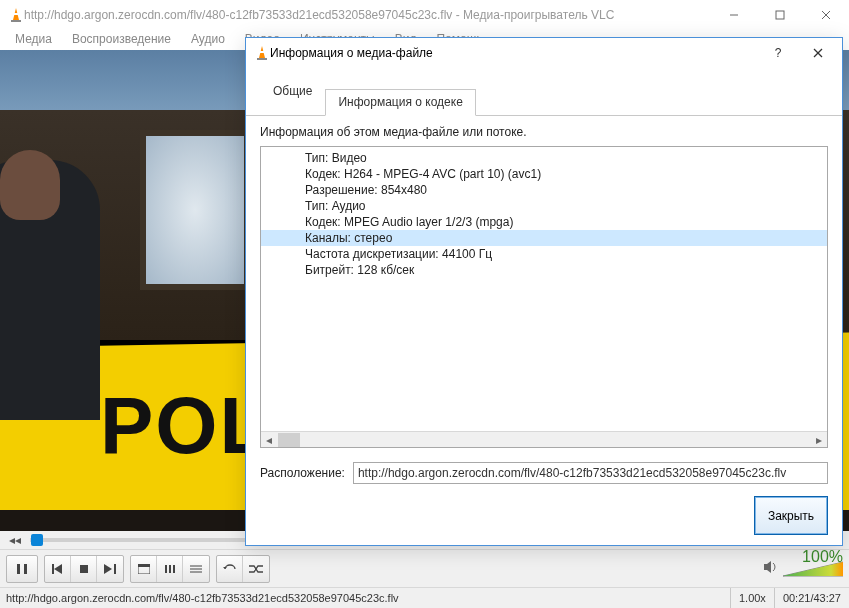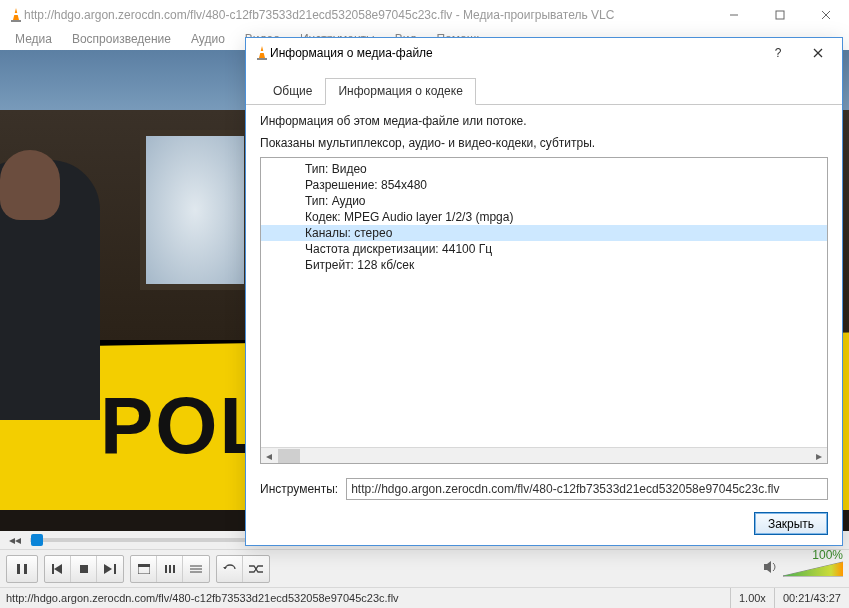--- a/index.html
+++ b/index.html
@@ -32,56 +32,56 @@
 
 .controlbar { height: 38px; background:#f0f0f0; display:flex; align-items:center; padding:0 6px; gap:6px; border-top:1px solid #d8d8d8;}
 .ctrl-group { display:flex; border:1px solid #b8b8b8; border-radius:2px; background:linear-gradient(#fefefe,#e7e7e7);}
 .ctrl-btn { width:26px; height:26px; display:flex; align-items:center; justify-content:center; border-right:1px solid #cfcfcf; color:#444;}
 .ctrl-btn:last-child{border-right:none;}
 .ctrl-btn.wide{width:30px;}
 .spacer{flex:1;}
 .vol-area{display:flex;align-items:center;gap:4px;}
 .vol-tri{width:60px;height:18px;position:relative;}
 .vol-tri svg{width:100%;height:100%;}
-.vol-label{font-size:12px;color:#3a8a2a;position:absolute;top:-12px;right:0;}
+.vol-label{font-size:16px;color:#3a8a2a;position:absolute;top:-12px;right:0;}
 
 .statusbar { height:21px; background:#f0f0f0; border-top:1px solid #d8d8d8; display:flex; align-items:center; font-size:11px; color:#333;}
 .status-left{flex:1; padding:0 6px; white-space:nowrap; overflow:hidden;}
 .status-box{border-left:1px solid #c8c8c8; padding:0 8px; height:100%; display:flex; align-items:center;}
 
 
 .dialog { position:absolute; left:245px; top:37px; width:598px; height:509px; background:#fff; border:1px solid #4a90d9; box-shadow:0 4px 20px rgba(0,0,0,.15); display:flex; flex-direction:column;}
 .dlg-title { height:30px; display:flex; align-items:center; padding:0 4px 0 8px; background:#fff;}
 .dlg-title-text{flex:1; font-size:12px; color:#000;}
 .dlg-win-btn{width:40px;height:28px;display:flex;align-items:center;justify-content:center;color:#333;}
 
 .tabs { display:flex; padding:10px 14px 0 14px; border-bottom:1px solid #c8c8c8;}
 .tab { padding:5px 12px 6px; font-size:12px; color:#333; border:1px solid transparent; border-bottom:none; margin-bottom:-1px; position:relative;}
-.tab.active { border-color:#c8c8c8; background:#fff; border-bottom:1px solid #fff;}
+.tab.active { border-color:#c8c8c8; background:#fff; border-bottom:1px solid #fff;margin-top:11px;}
 
 .dlg-body { flex:1; padding:8px 14px 10px; display:flex; flex-direction:column; overflow:hidden;}
 .info-text { font-size:12px; color:#222; line-height:1.35; margin-bottom:6px;}
 .tree { flex:1; border:1px solid #a8a8a8; background:#fff; overflow:hidden; position:relative;}
 .tree-inner{position:absolute; top:0; left:0; right:0; bottom:16px; overflow:hidden; padding:3px 0;}
 .tree-row { padding:1px 6px; font-size:12px; color:#222; white-space:nowrap;}
 .tree-row.l0{padding-left:10px;}
 .tree-row.l1{padding-left:44px;}
 .tree-row.selected{background:#cde8ff;}
 .twisty{display:inline-block;width:14px;text-align:center;color:#555;}
 .hscroll{position:absolute;left:0;right:0;bottom:0;height:16px;background:#f0f0f0;border-top:1px solid #d8d8d8;display:flex;align-items:center;}
 .hscroll .arrow{width:16px;height:16px;display:flex;align-items:center;justify-content:center;color:#666;}
 .hscroll .thumb{width:22px;height:14px;background:#cfcfcf;margin-left:1px;}
 .hscroll .gap{flex:1;}
 
 .loc-row{display:flex; align-items:center; gap:8px; margin-top:14px;}
 .loc-label{font-size:12px;color:#222;}
 .loc-input{flex:1; height:22px; border:1px solid #a8a8a8; padding:0 4px; font-size:12px; color:#333;}
 
 .dlg-buttons{display:flex; justify-content:flex-end; padding-top:12px;}
-.btn{min-width:74px; height:23px; border:1px solid #0a62ad; background:linear-gradient(#f7fbff,#dceaf7); font-size:12px; color:#000; padding:1px 12px; box-shadow:0 0 0 1px #7eb6e8 inset;}
+.btn{min-width:74px; height:39px; border:1px solid #0a62ad; background:linear-gradient(#f7fbff,#dceaf7); font-size:12px; color:#000; padding:1px 12px; box-shadow:0 0 0 1px #7eb6e8 inset;}
 
 .vlc-cone{width:16px;height:16px;}
 </style>
 </head>
 <body>
 
 <div class="titlebar">
   <svg class="vlc-cone" viewBox="0 0 16 16">
       <polygon points="8,1 11,13 5,13" fill="#ff8c00"></polygon>
       <rect x="5" y="6" width="6" height="2" fill="#fff"></rect>
@@ -247,42 +247,42 @@
       </div>
   </div>
 
   <div class="tabs">
     <div class="tab">Общие</div>
     <div class="tab active">Информация о кодеке</div>
   </div>
 
   <div class="dlg-body">
     <div class="info-text">Информация об этом медиа-файле или потоке.</div>
-    <div class="info-text">Показаны мультиплексор, аудио- и видео-кодеки, субтитры.</div>
 
     <div class="tree">
       <div class="tree-inner" id="tree-inner">
           <div class="tree-row l1">Тип: Видео</div>
+          <div class="tree-row l1">Кодек: H264 - MPEG-4 AVC (part 10) (avc1)</div>
           <div class="tree-row l1">Разрешение: 854x480</div>
           <div class="tree-row l1">Тип: Аудио</div>
           <div class="tree-row l1">Кодек: MPEG Audio layer 1/2/3 (mpga)</div>
           <div class="tree-row l1 selected">Каналы: стерео</div>
           <div class="tree-row l1">Частота дискретизации: 44100 Гц</div>
           <div class="tree-row l1">Битрейт: 128 кб/сек</div>
         </div>
       <div class="hscroll">
         <div class="arrow">◂</div>
         <div class="thumb"></div>
         <div class="gap"></div>
         <div class="arrow">▸</div>
       </div>
     </div>
 
     <div class="loc-row">
-      <div class="loc-label">Инструменты:</div>
+      <div class="loc-label">Расположение:</div>
       <input class="loc-input" readonly="" value="http://hdgo.argon.zerocdn.com/flv/480-c12fb73533d21ecd532058e97045c23c.flv" style="">
     </div>
 
     <div class="dlg-buttons">
       <button class="btn">Закрыть</button>
     </div>
   </div>
 </div>
 
 </body></html>

